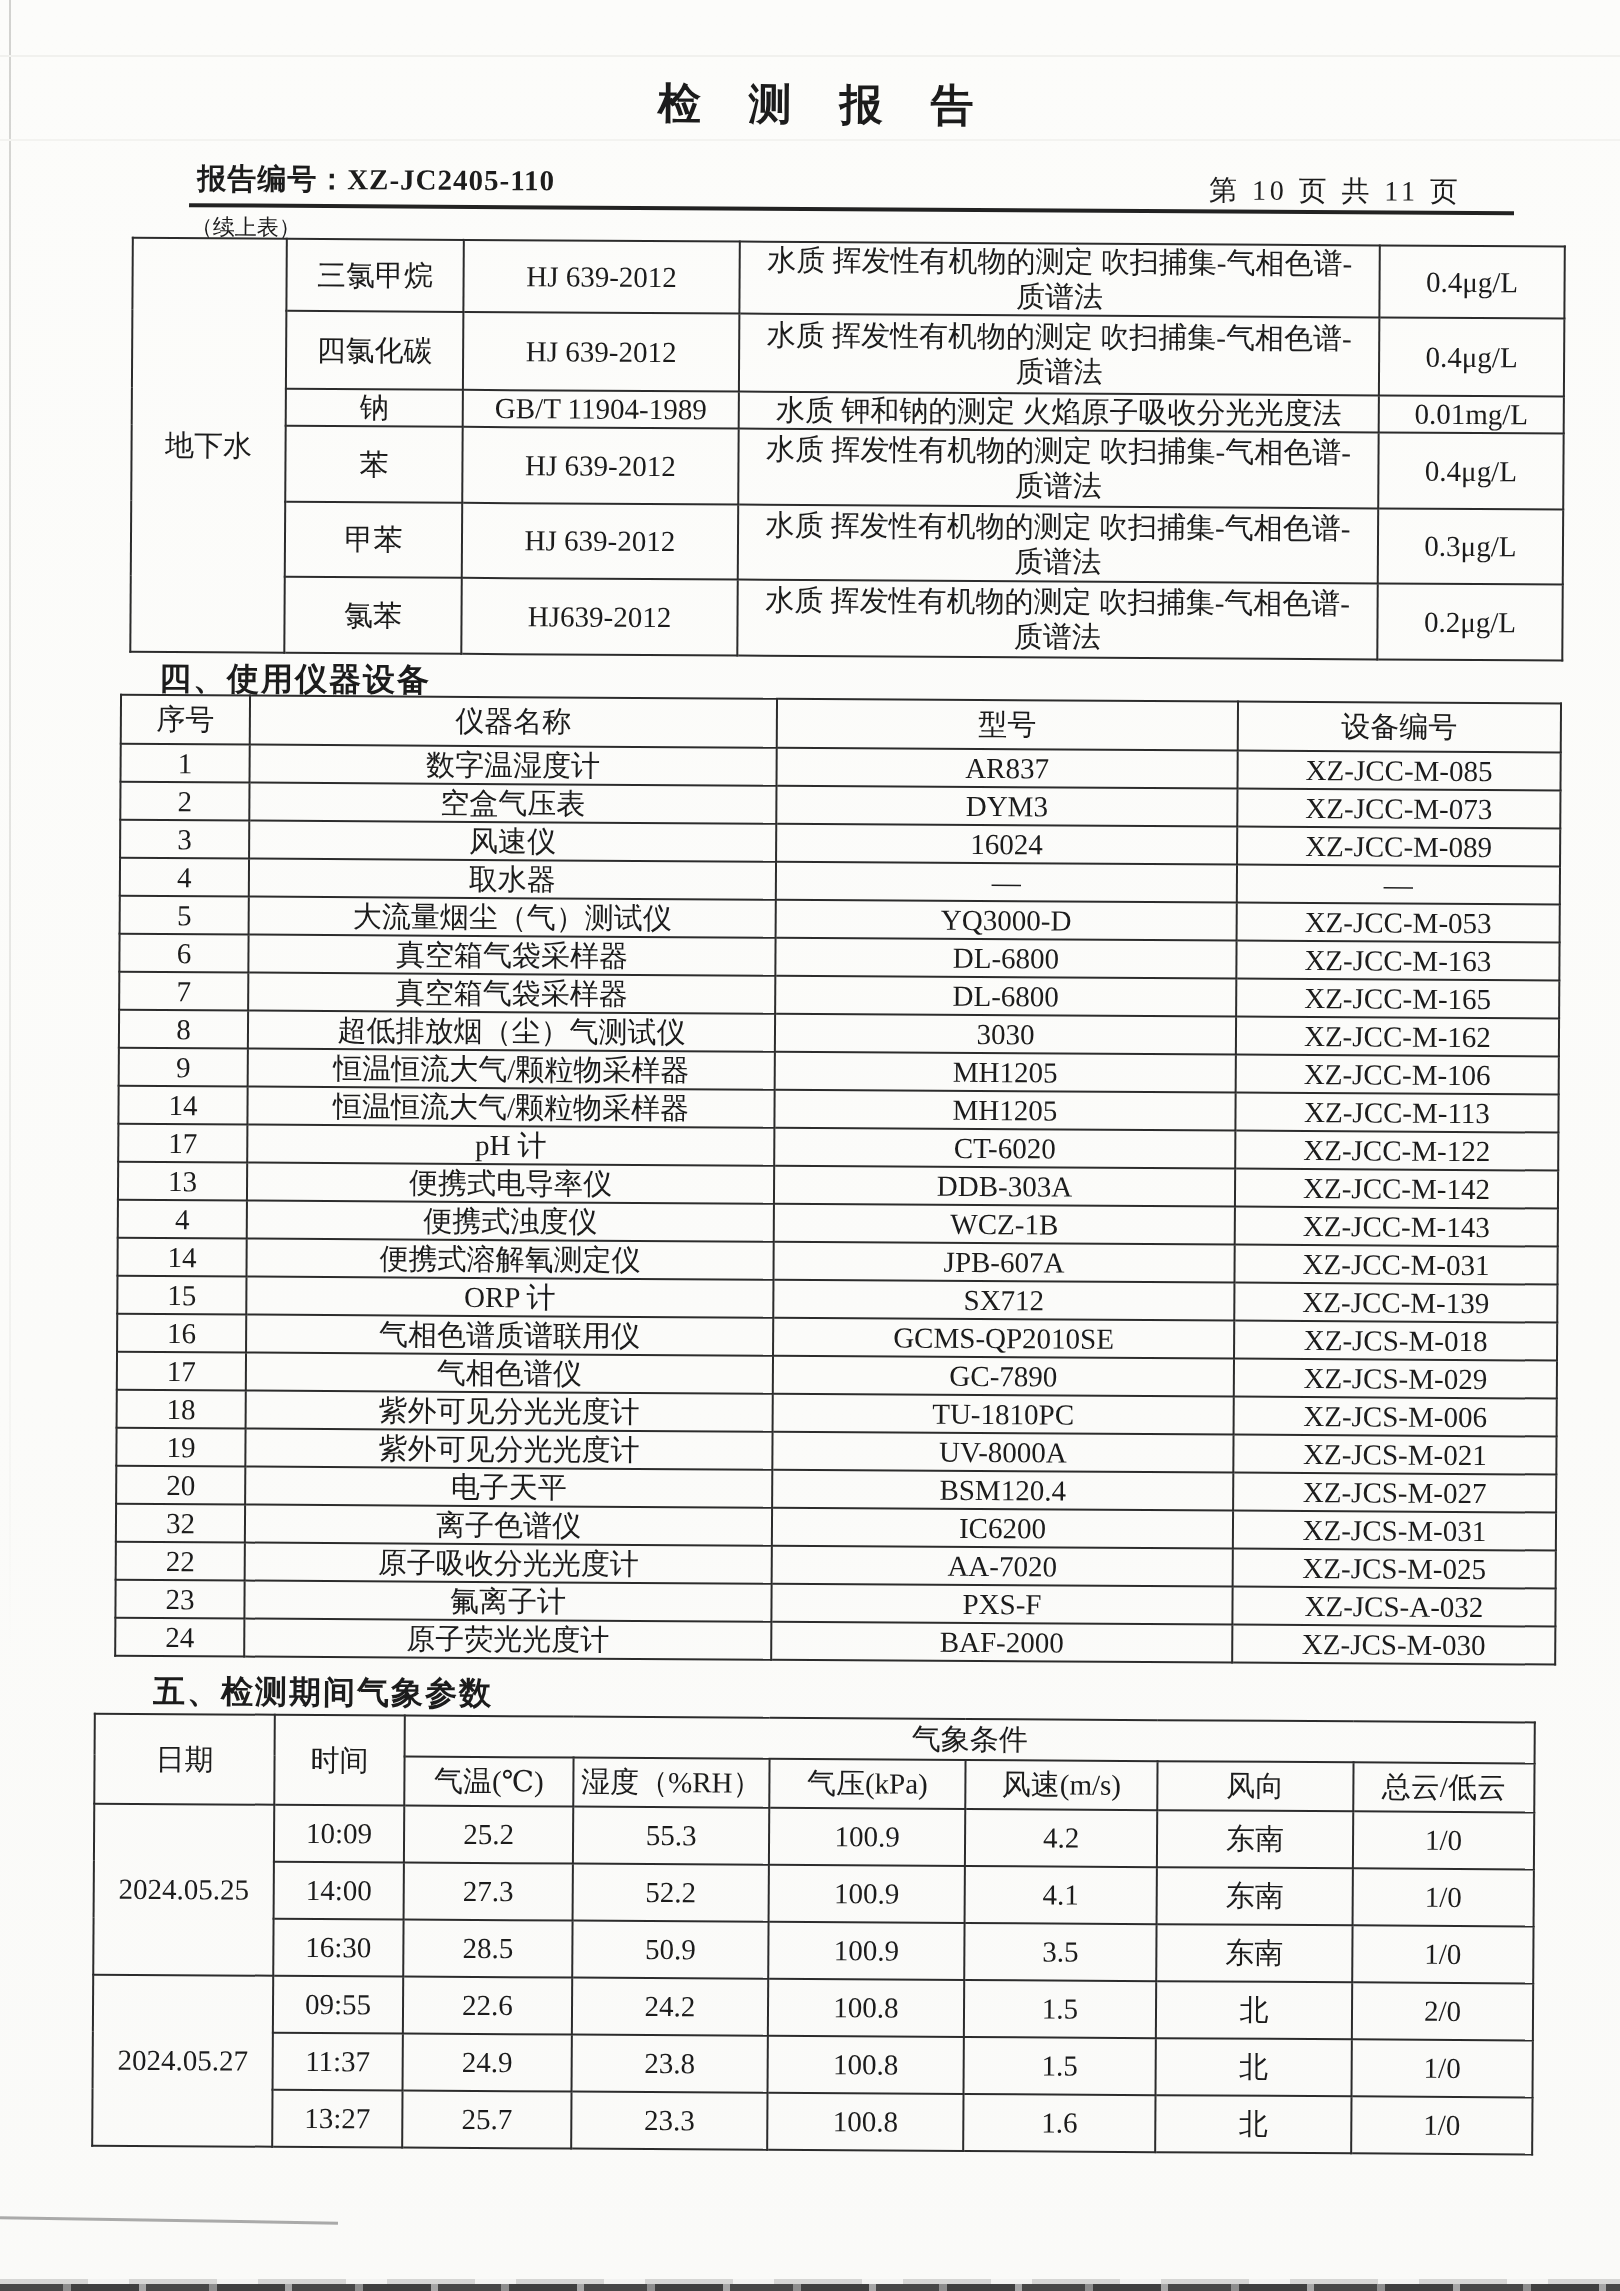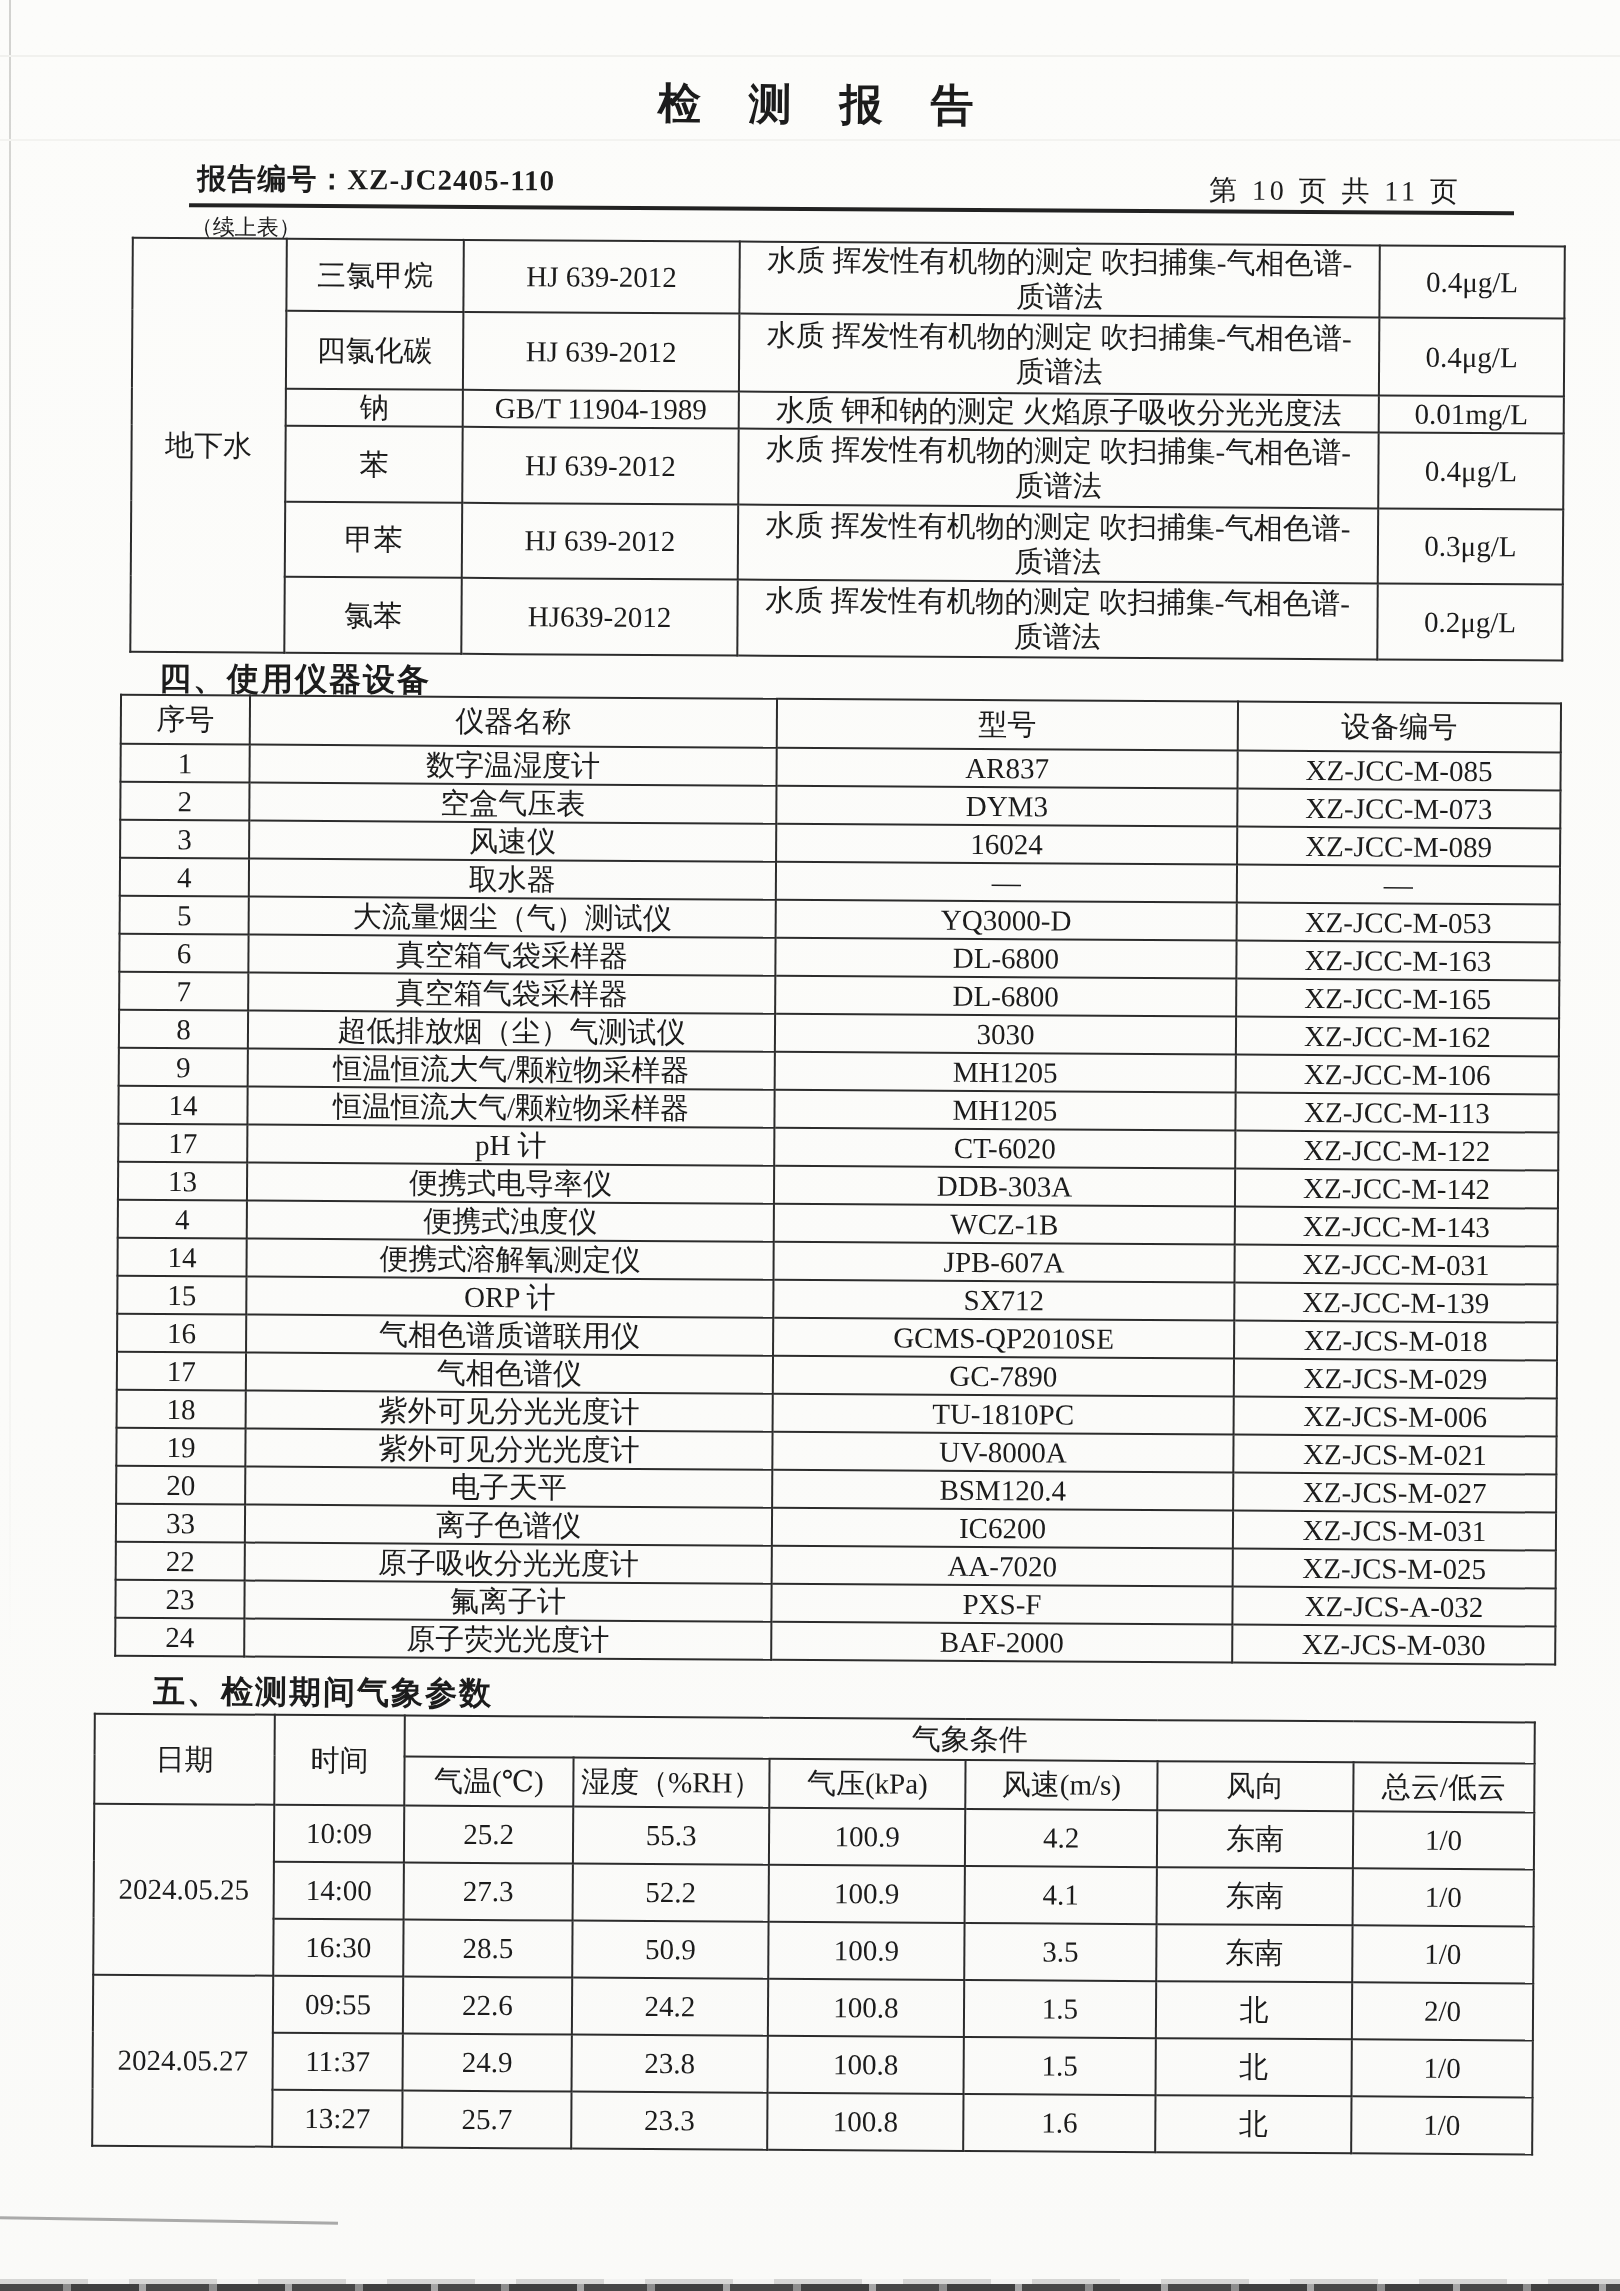--- a/index.html
+++ b/index.html
@@ -263,21 +263,21 @@
             <td>UV-8000A</td>
             <td>XZ-JCS-M-021</td>
           </tr>
           <tr>
             <td>20</td>
             <td>电子天平</td>
             <td>BSM120.4</td>
             <td>XZ-JCS-M-027</td>
           </tr>
           <tr>
-            <td>33</td>
+            <td>32</td>
             <td>离子色谱仪</td>
             <td>IC6200</td>
             <td>XZ-JCS-M-031</td>
           </tr>
           <tr>
             <td>22</td>
             <td>原子吸收分光光度计</td>
             <td>AA-7020</td>
             <td>XZ-JCS-M-025</td>
           </tr>

